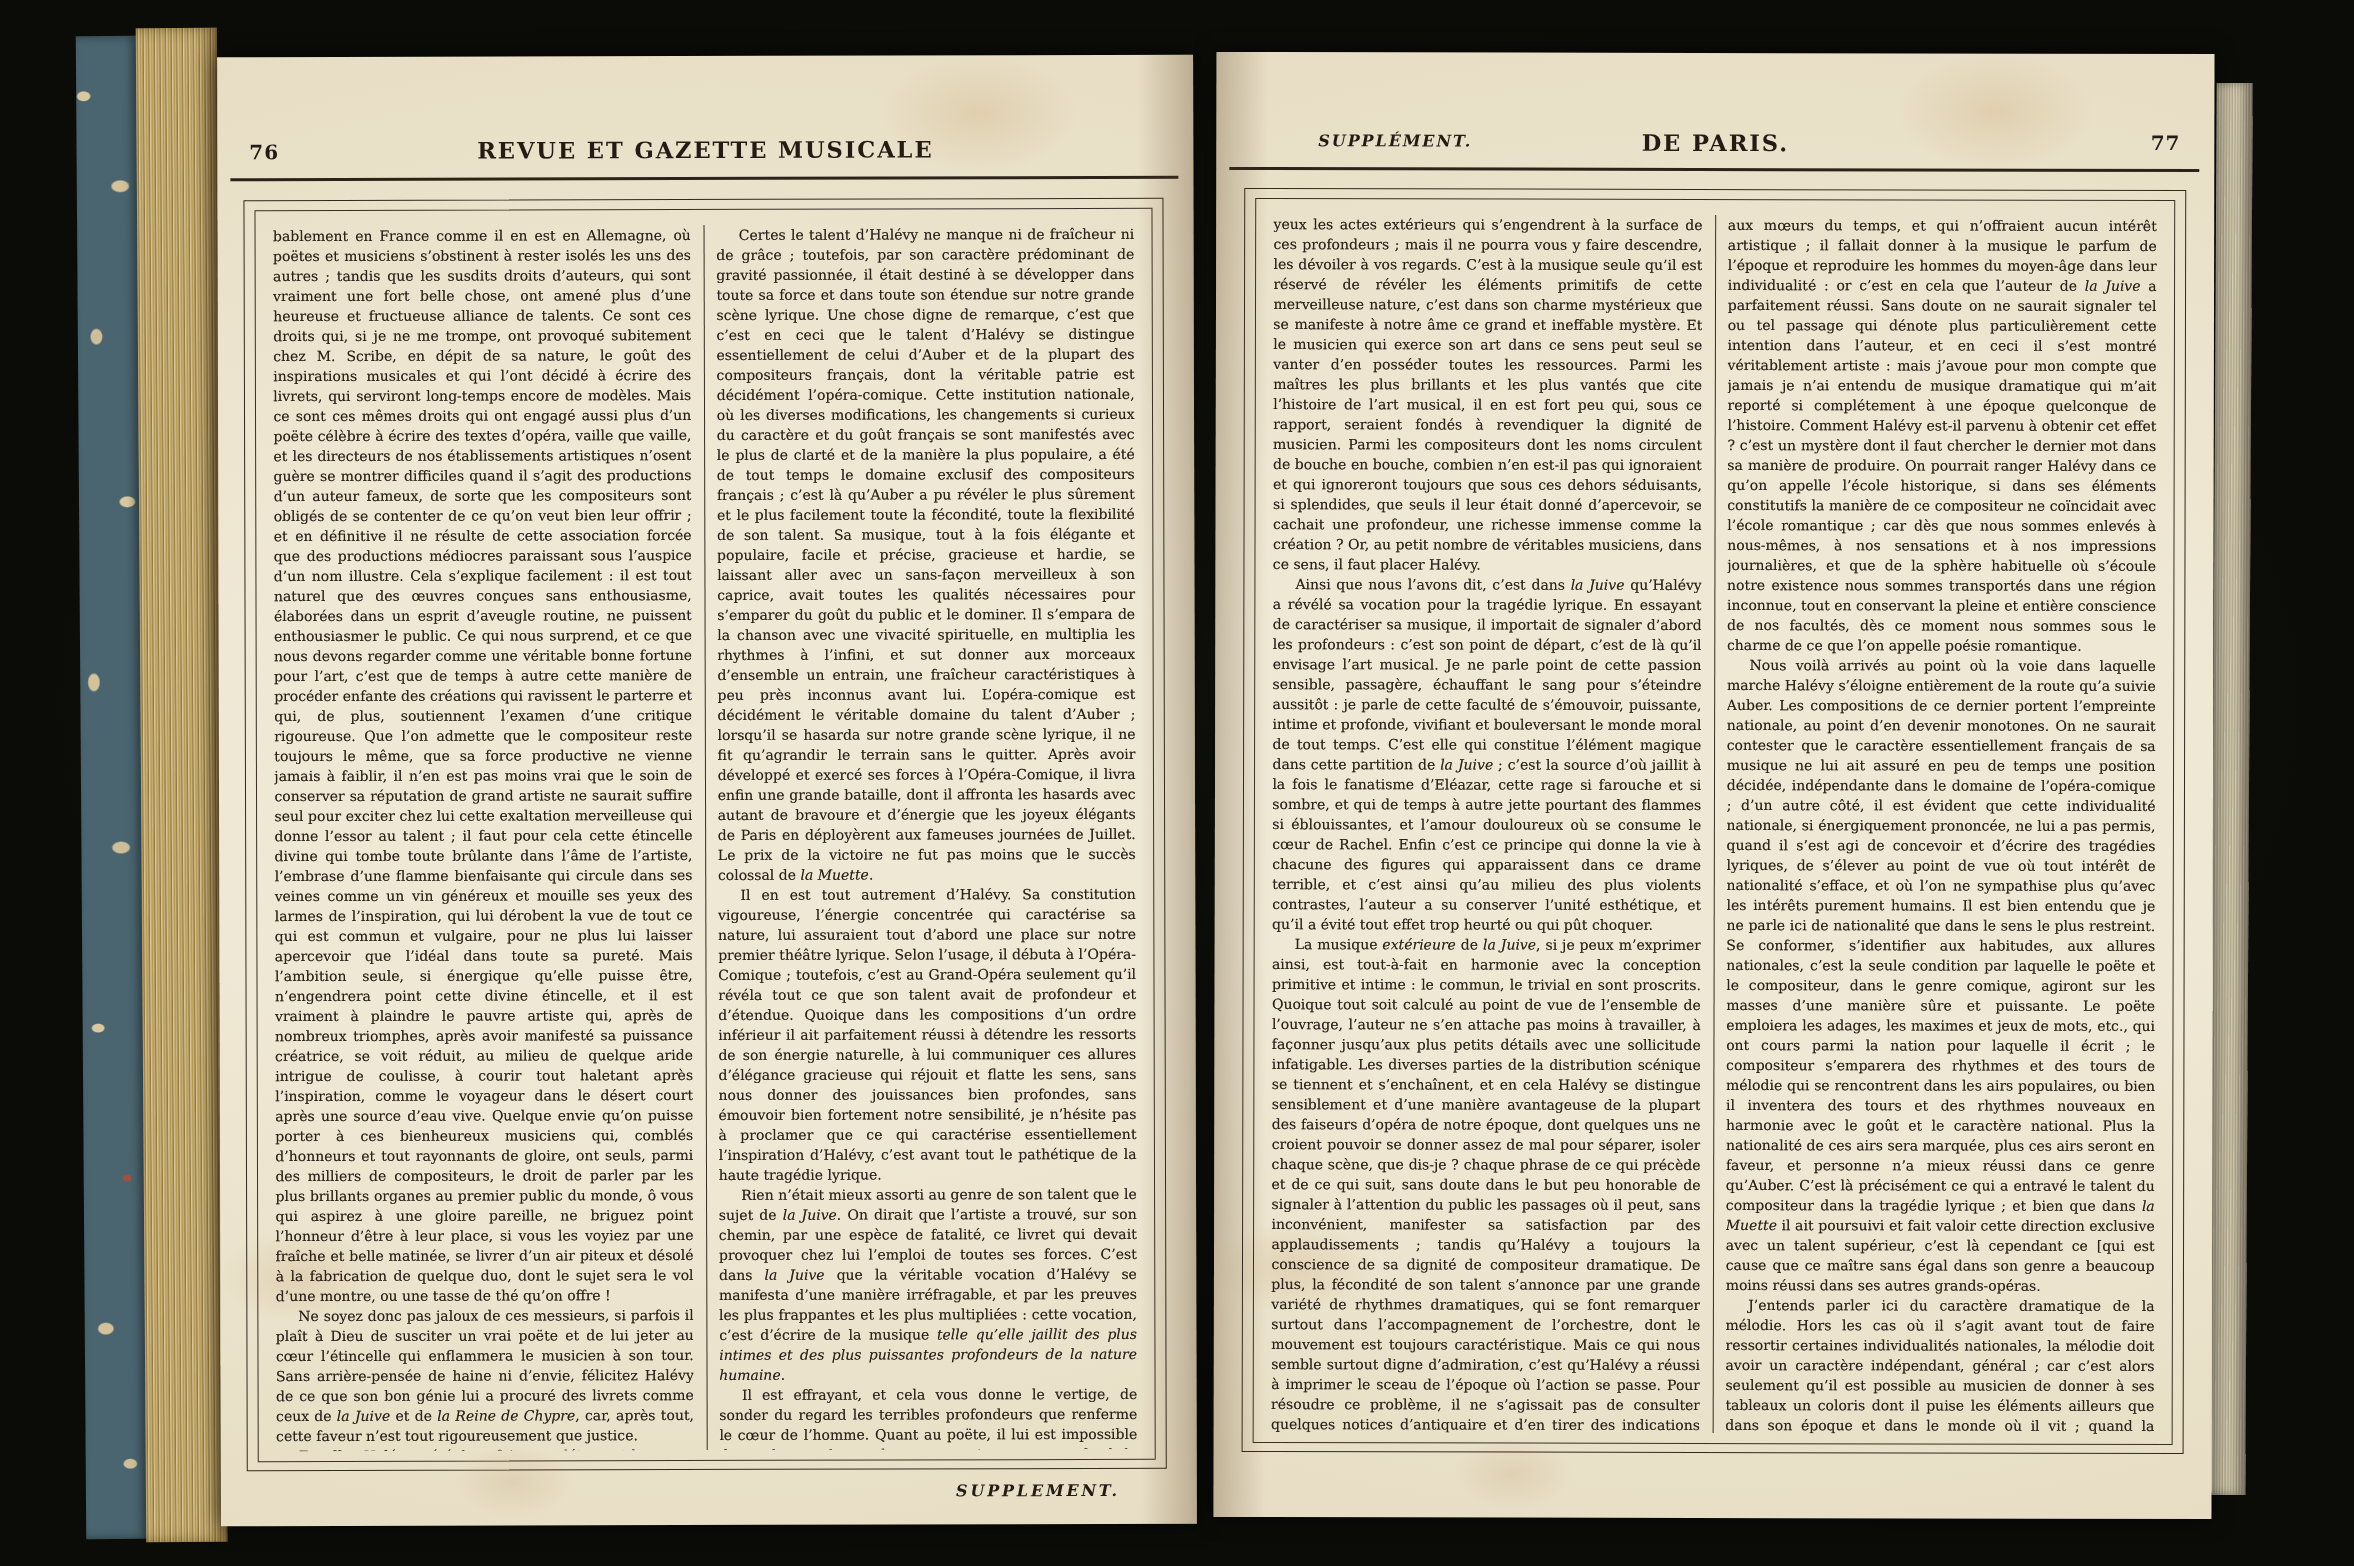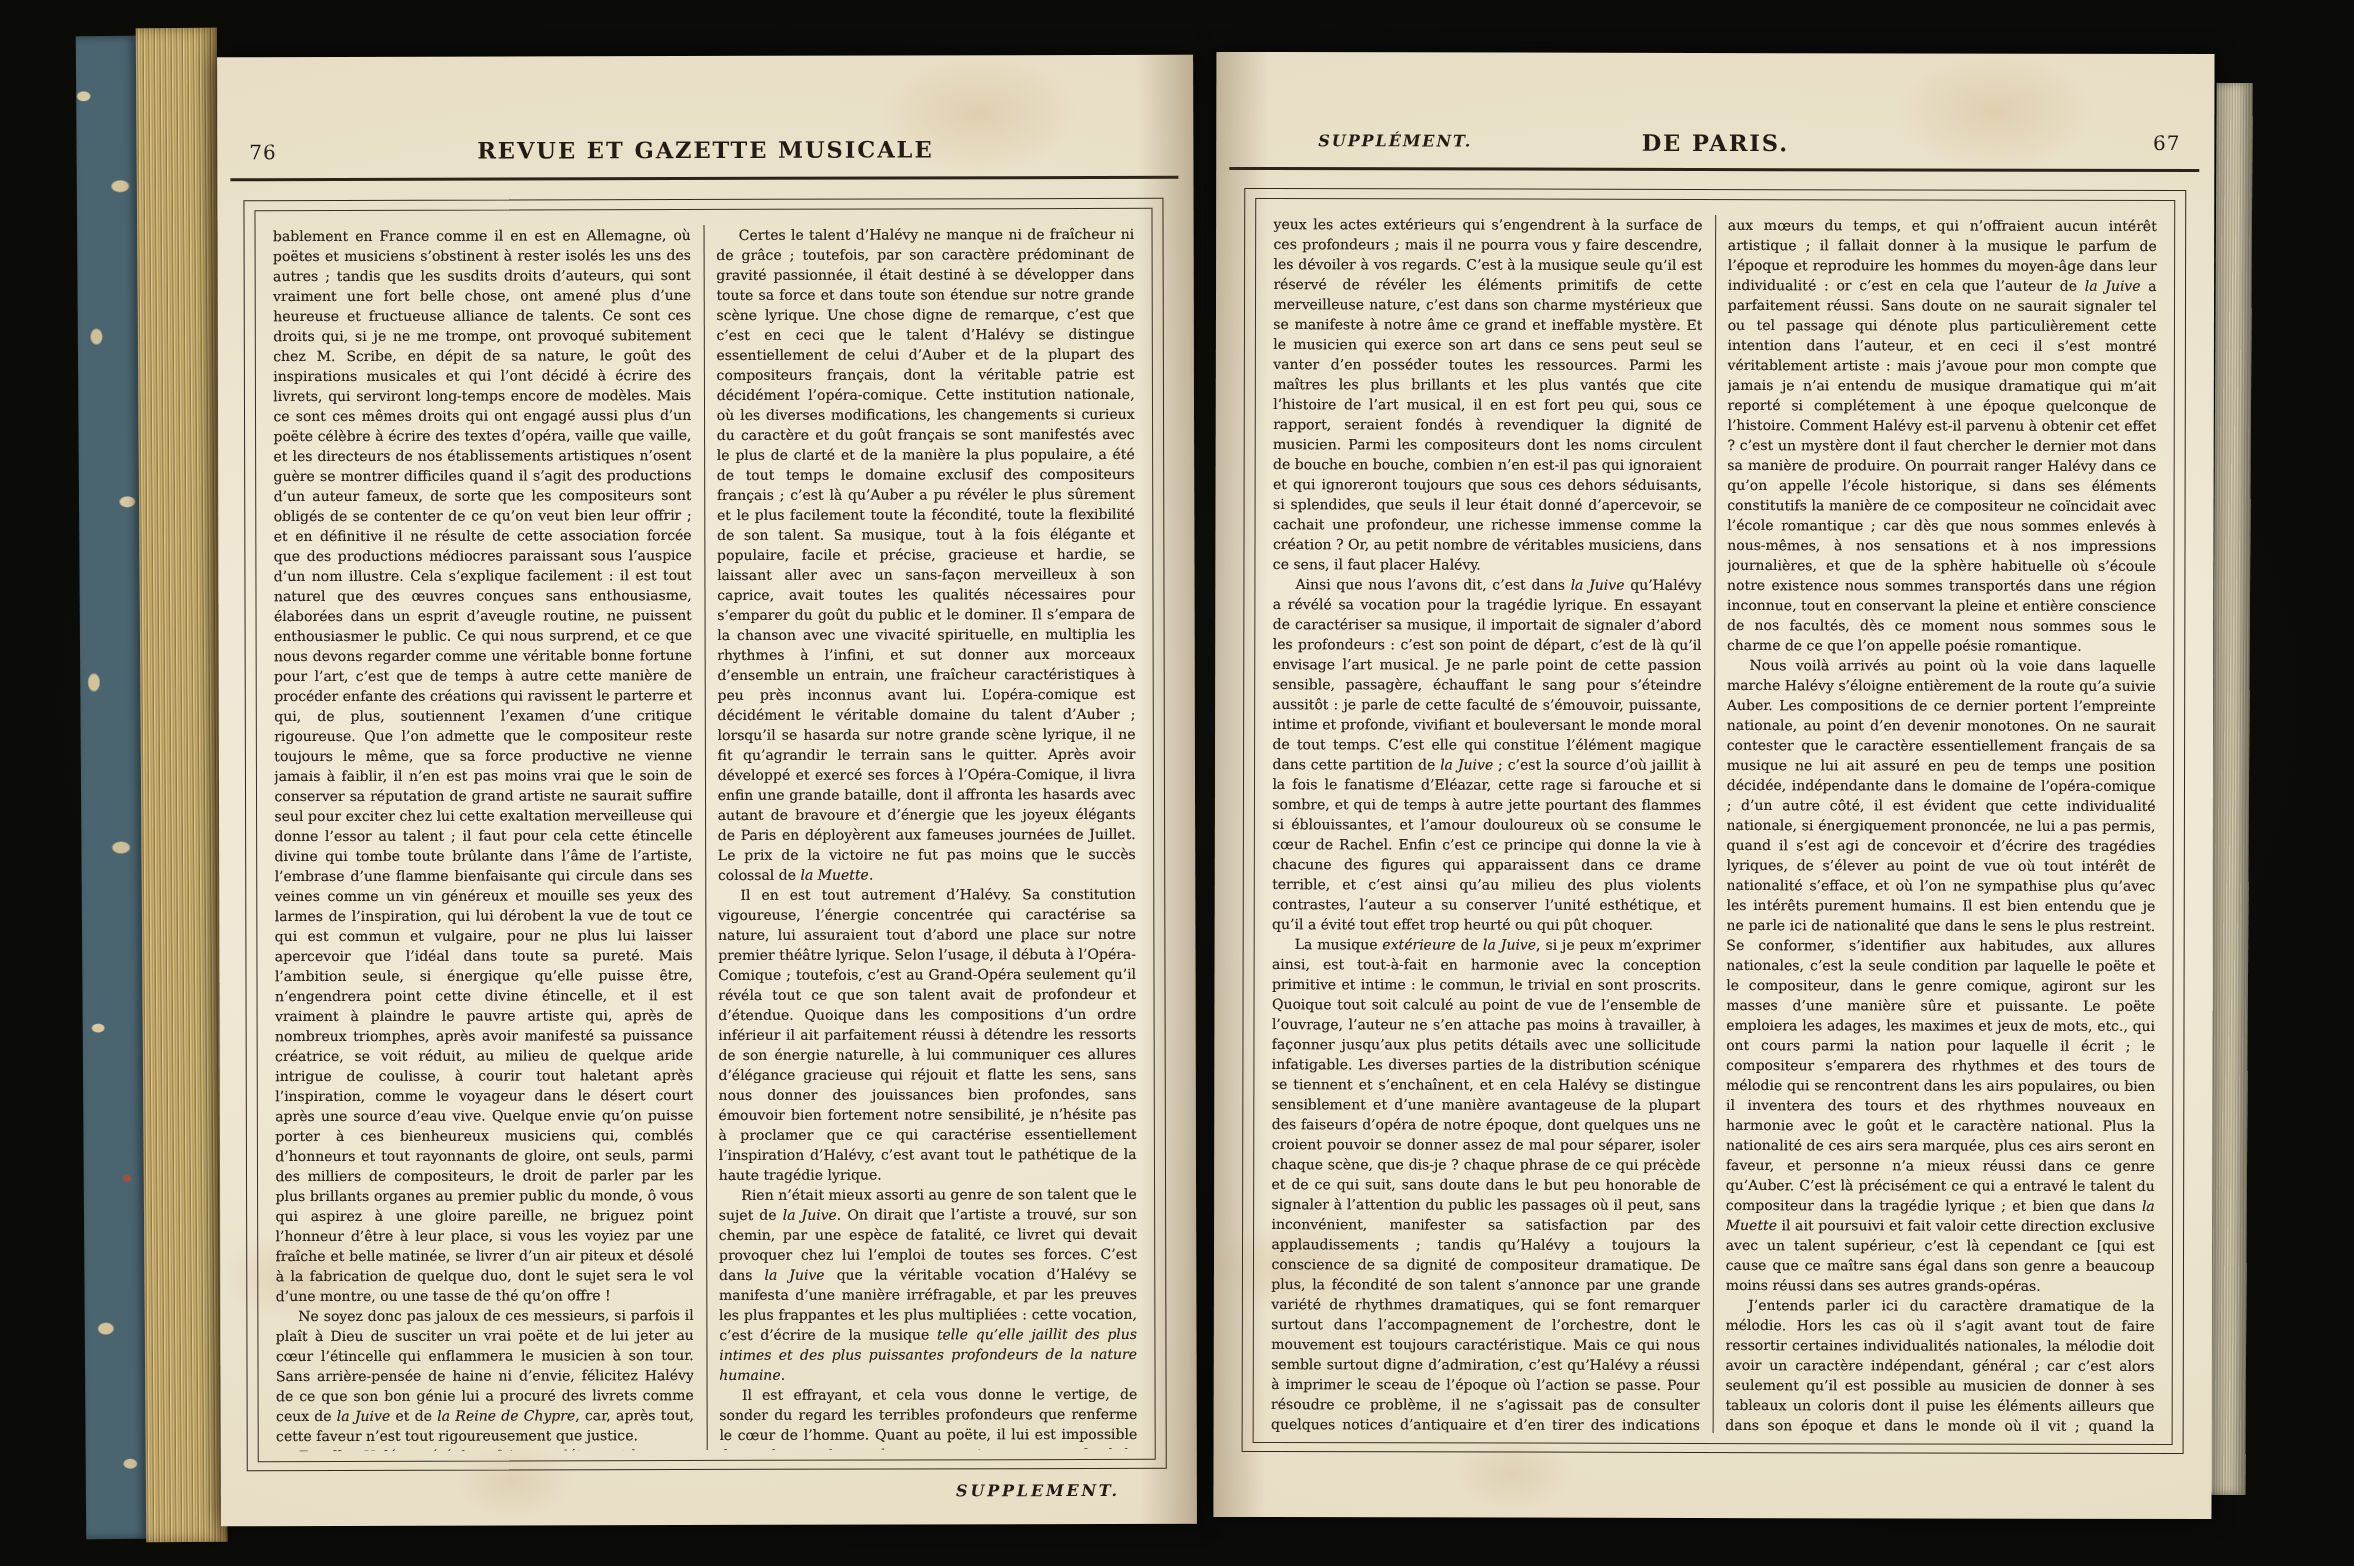--- a/index.html
+++ b/index.html
@@ -74,21 +74,21 @@
   .page-right::after {
     content:""; position:absolute; top:0; left:0; bottom:0; width:52px;
     background: linear-gradient(to left, transparent, rgba(88,62,30,.28));
   }
 
   
   .page-header {
     position: absolute; left: 0; right: 0; top: 79px; height: 32px;
     color: #241c14;
   }
-  .page-num { position: absolute; font-size: 20px; font-weight: normal; letter-spacing: 0.9px; }
+  .page-num { position: absolute; font-size: 20px; font-weight: bold; letter-spacing: 0.9px; }
   .page-num.left-pos  { left: 32px; top: 3.8px; }
   .page-num.right-pos { right: 34px; top: 1.9px; }
   .running-title {
     position: absolute; left: 0; right: 0; text-align: center; top: 1.9px;
     font-size: 22.6px; font-weight: bold; letter-spacing: 1.9px;
   }
   .header-italic {
     position: absolute; left: 102px; top: 3.8px;
     font-size: 16px; font-style: italic; font-weight: bold; letter-spacing: 1.9px;
   }
@@ -170,21 +170,21 @@
           </div>
       </div>
     </div>
     <div class="catchword">SUPPLEMENT.</div>
   </div>
 
   <div class="page page-right">
     <div class="page-header">
       <span class="header-italic">SUPPLÉMENT.</span>
       <span class="running-title">DE PARIS.</span>
-      <span class="page-num right-pos">67</span>
+      <span class="page-num right-pos">77</span>
     </div>
     <div class="rule-heavy"></div>
     <div class="frame-outer">
       <div class="frame-inner">
         <div class="text-col">
             <p class="para">yeux les actes extérieurs qui s’engendrent à la surface de ces profondeurs ; mais il ne pourra vous y faire descendre, les dévoiler à vos regards. C’est à la musique seule qu’il est réservé de révéler les éléments primitifs de cette merveilleuse nature, c’est dans son charme mystérieux que se manifeste à notre âme ce grand et ineffable mystère. Et le musicien qui exerce son art dans ce sens peut seul se vanter d’en posséder toutes les ressources. Parmi les maîtres les plus brillants et les plus vantés que cite l’histoire de l’art musical, il en est fort peu qui, sous ce rapport, seraient fondés à revendiquer la dignité de musicien. Parmi les compositeurs dont les noms circulent de bouche en bouche, combien n’en est-il pas qui ignoraient et qui ignoreront toujours que sous ces dehors séduisants, si splendides, que seuls il leur était donné d’apercevoir, se cachait une profondeur, une richesse immense comme la création ? Or, au petit nombre de véritables musiciens, dans ce sens, il faut placer Halévy.</p>
             <p class="para indent">Ainsi que nous l’avons dit, c’est dans <em>la Juive</em> qu’Halévy a révélé sa vocation pour la tragédie lyrique. En essayant de caractériser sa musique, il importait de signaler d’abord les profondeurs : c’est son point de départ, c’est de là qu’il envisage l’art musical. Je ne parle point de cette passion sensible, passagère, échauffant le sang pour s’éteindre aussitôt : je parle de cette faculté de s’émouvoir, puissante, intime et profonde, vivifiant et bouleversant le monde moral de tout temps. C’est elle qui constitue l’élément magique dans cette partition de <em>la Juive</em> ; c’est la source d’où jaillit à la fois le fanatisme d’Eléazar, cette rage si farouche et si sombre, et qui de temps à autre jette pourtant des flammes si éblouissantes, et l’amour douloureux où se consume le cœur de Rachel. Enfin c’est ce principe qui donne la vie à chacune des figures qui apparaissent dans ce drame terrible, et c’est ainsi qu’au milieu des plus violents contrastes, l’auteur a su conserver l’unité esthétique, et qu’il a évité tout effet trop heurté ou qui pût choquer.</p>
             <p class="para indent">La musique <em>extérieure</em> de <em>la Juive</em>, si je peux m’exprimer ainsi, est tout-à-fait en harmonie avec la conception primitive et intime : le commun, le trivial en sont proscrits. Quoique tout soit calculé au point de vue de l’ensemble de l’ouvrage, l’auteur ne s’en attache pas moins à travailler, à façonner jusqu’aux plus petits détails avec une sollicitude infatigable. Les diverses parties de la distribution scénique se tiennent et s’enchaînent, et en cela Halévy se distingue sensiblement et d’une manière avantageuse de la plupart des faiseurs d’opéra de notre époque, dont quelques uns ne croient pouvoir se donner assez de mal pour séparer, isoler chaque scène, que dis-je ? chaque phrase de ce qui précède et de ce qui suit, sans doute dans le but peu honorable de signaler à l’attention du public les passages où il peut, sans inconvénient, manifester sa satisfaction par des applaudissements ; tandis qu’Halévy a toujours la conscience de sa dignité de compositeur dramatique. De plus, la fécondité de son talent s’annonce par une grande variété de rhythmes dramatiques, qui se font remarquer surtout dans l’accompagnement de l’orchestre, dont le mouvement est toujours caractéristique. Mais ce qui nous semble surtout digne d’admiration, c’est qu’Halévy a réussi à imprimer le sceau de l’époque où l’action se passe. Pour résoudre ce problème, il ne s’agissait pas de consulter quelques notices d’antiquaire et d’en tirer des indications archéologiques sur des particularités grossières relatives</p>
           </div>
         <div class="col-divider"></div>

